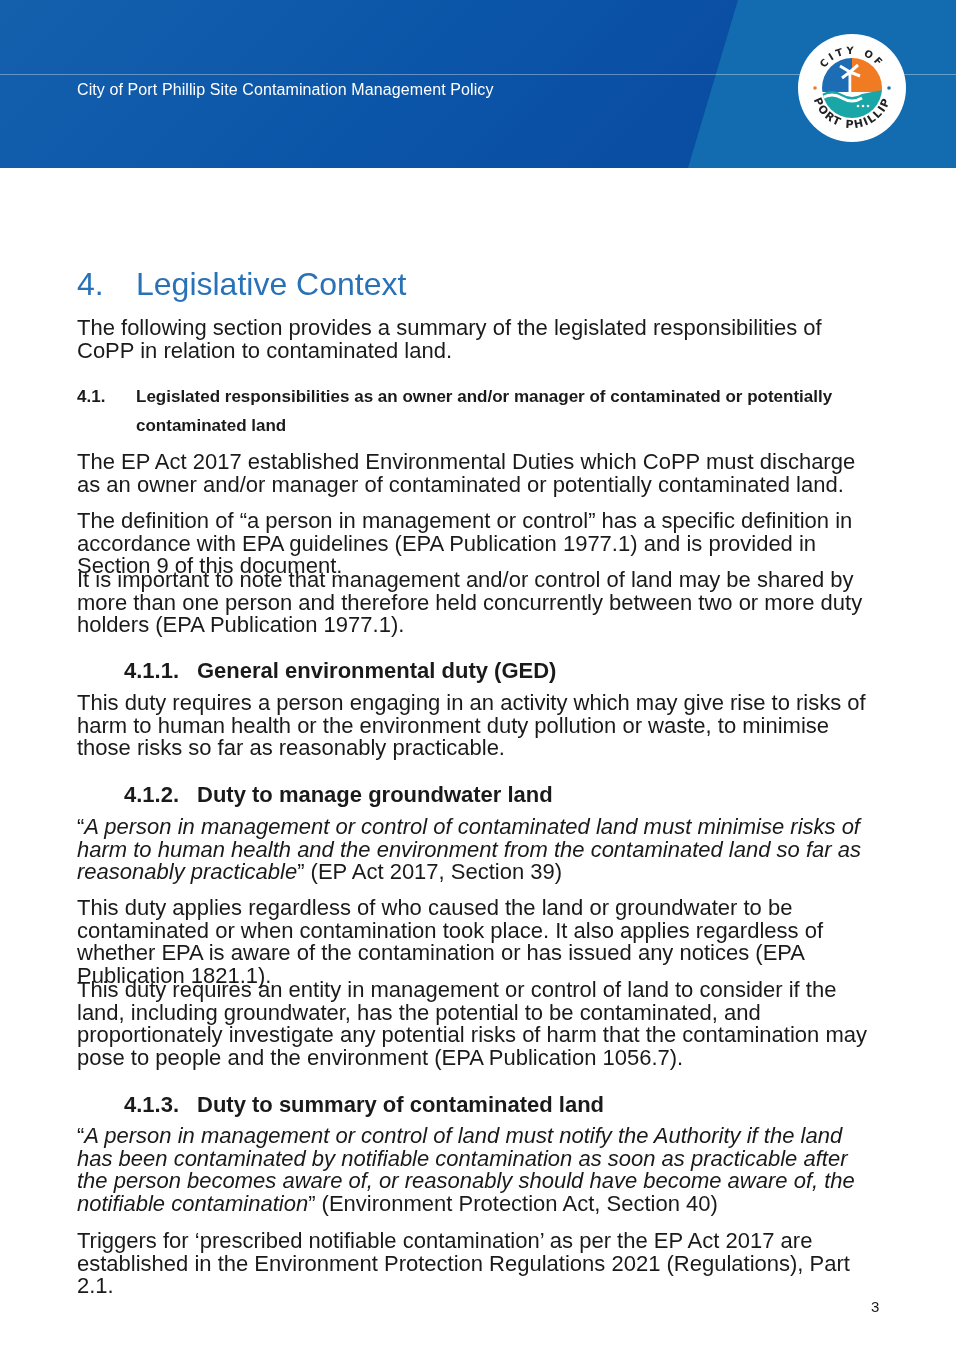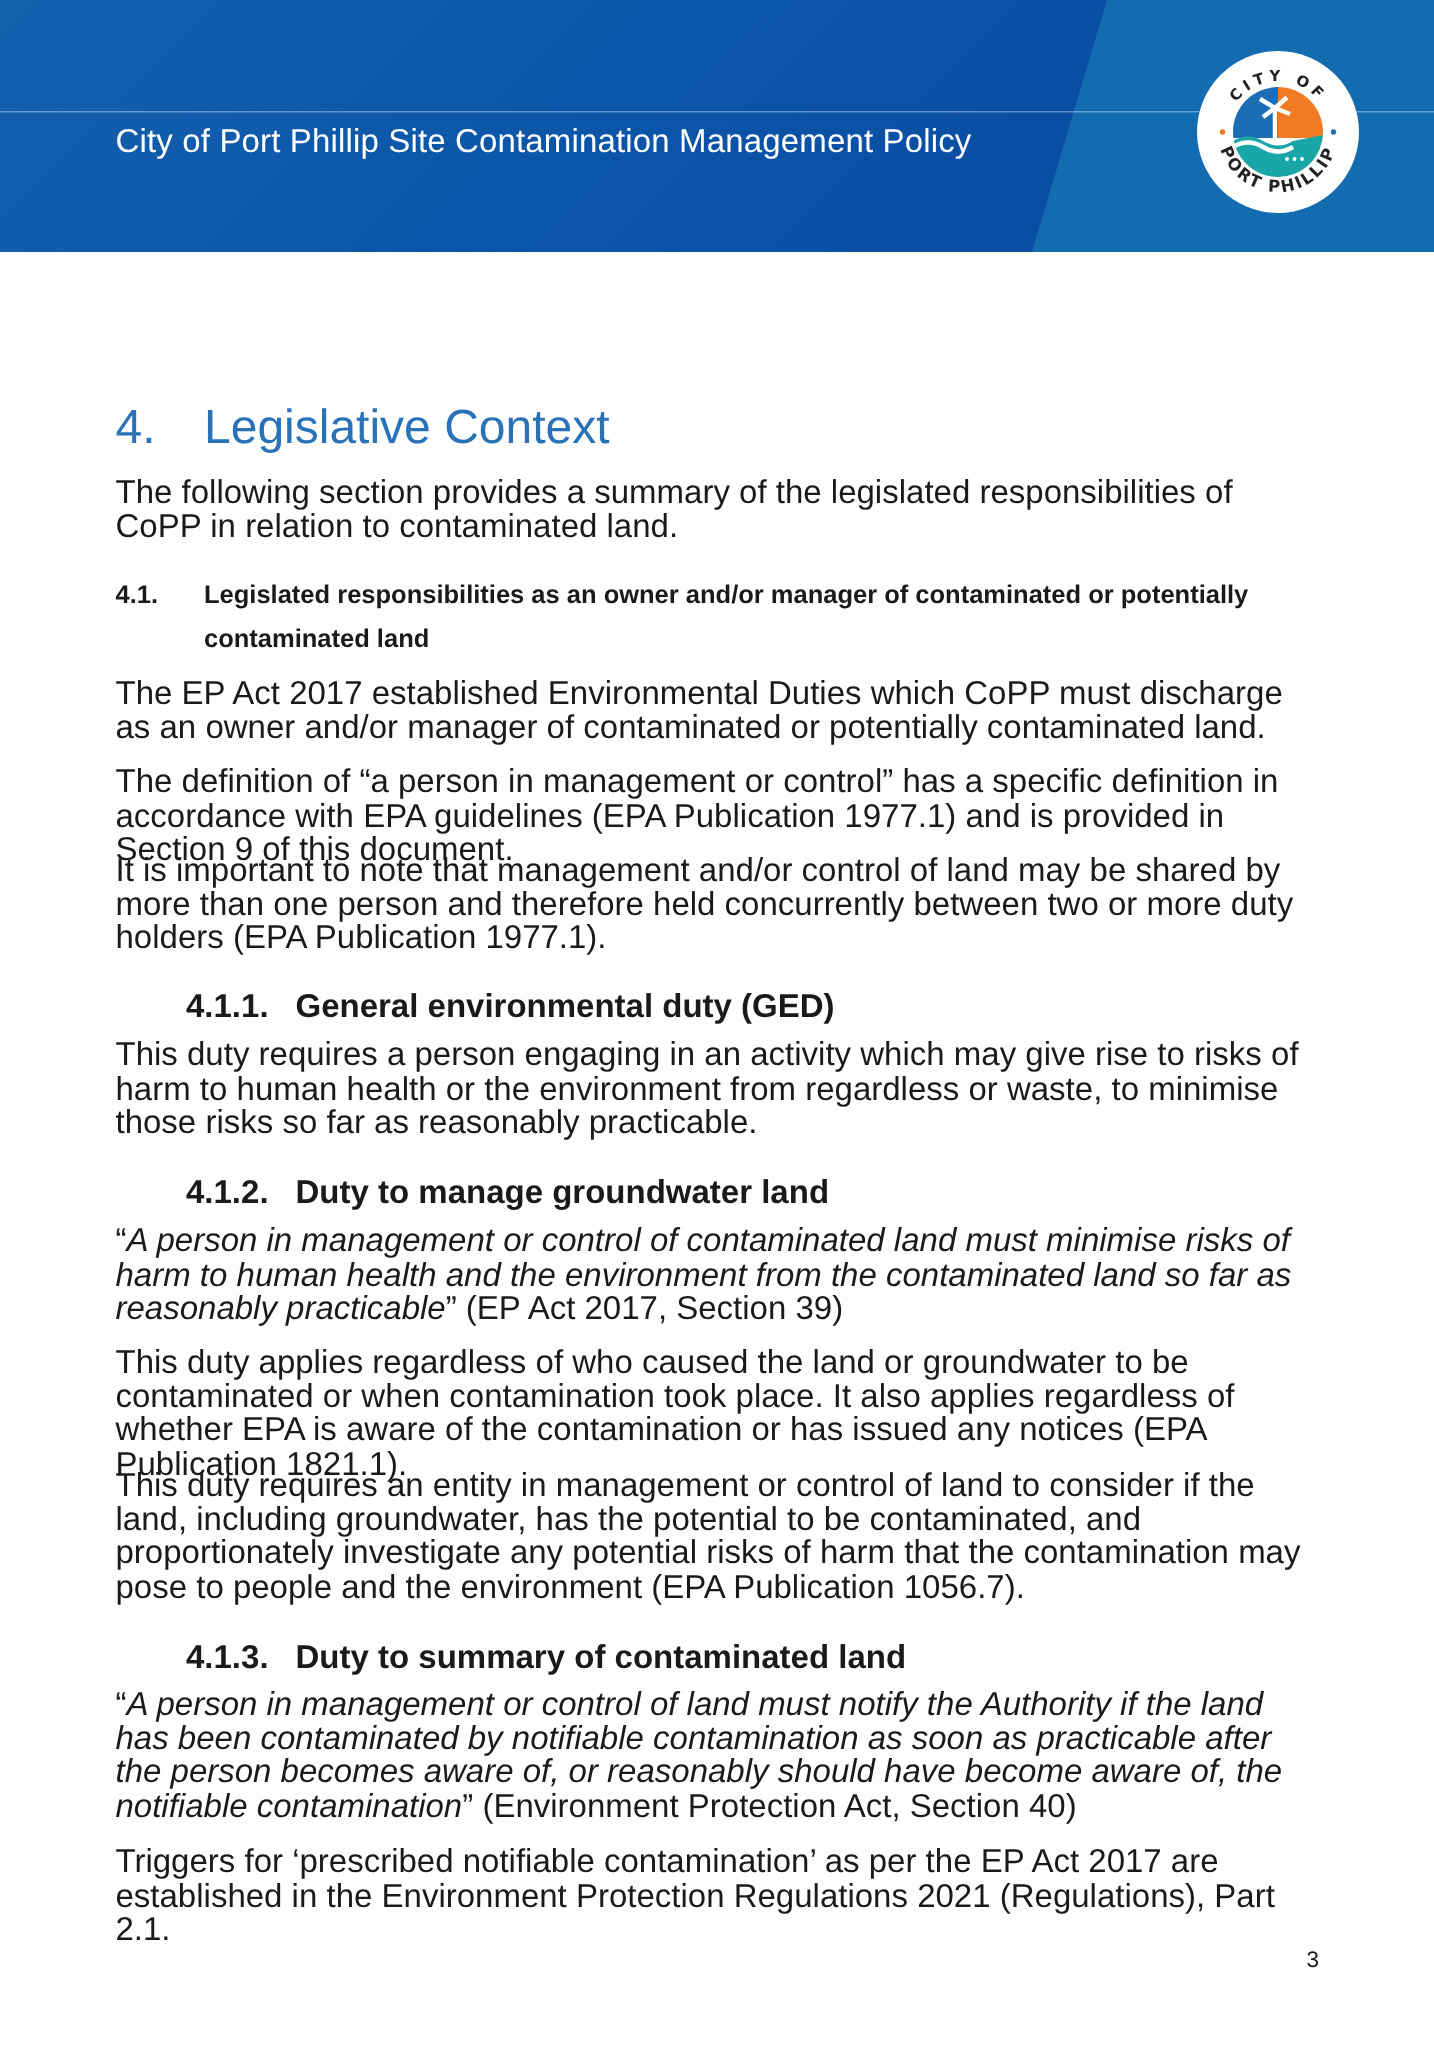--- a/index.html
+++ b/index.html
@@ -15,21 +15,21 @@
   .header .stripe {
     position: absolute; top: 0; left: 0; width: 956px; height: 168px;
     background: #136cb0;
     clip-path: polygon(738px 0, 956px 0, 956px 168px, 688px 168px);
   }
   .header .hline {
     position: absolute; left: 0; top: 74px; width: 956px; height: 1px;
     background: rgba(255,255,255,0.35);
   }
   .header .title {
-    position: absolute; left: 77px; top: 81px; color: #ffffff; font-size: 22px; letter-spacing: 0.1px;
+    position: absolute; left: 77px; top: 81px; color: #ffffff; font-size: 16px; letter-spacing: 0.1px;
   }
   .logo {
     position: absolute; left: 798px; top: 34px; width: 108px; height: 108px;
   }
   .h1 {
     position: absolute; left: 77px; top: 266px; font-size: 32px; color: #2a72b8; font-weight: normal;
     margin: 0; white-space: nowrap;
   }
   .h1 .num { display: inline-block; width: 59px; }
   .p {
@@ -93,21 +93,21 @@
 <h2 class="h2" style="top:382px">
   <span class="num">4.1.</span>
   <span class="txt">Legislated responsibilities as an owner and/or manager of contaminated or potentially contaminated land</span>
 </h2>
 
 <p class="p" style="top:451px">The EP Act 2017 established Environmental Duties which CoPP must discharge as an owner and/or manager of contaminated or potentially contaminated land.</p>
 <p class="p" style="top:510px">The definition of “a person in management or control” has a specific definition in accordance with EPA guidelines (EPA Publication 1977.1) and is provided in Section 9 of this document.</p>
 <p class="p" style="top:569px">It is important to note that management and/or control of land may be shared by more than one person and therefore held concurrently between two or more duty holders (EPA Publication 1977.1).</p>
 
 <h3 class="h3" style="top:658px"><span class="num">4.1.1.</span><span>General environmental duty (GED)</span></h3>
-<p class="p" style="top:692px">This duty requires a person engaging in an activity which may give rise to risks of harm to human health or the environment from regardless or waste, to minimise those risks so far as reasonably practicable.</p>
+<p class="p" style="top:692px">This duty requires a person engaging in an activity which may give rise to risks of harm to human health or the environment duty pollution or waste, to minimise those risks so far as reasonably practicable.</p>
 
 <h3 class="h3" style="top:782px"><span class="num">4.1.2.</span><span>Duty to manage groundwater land</span></h3>
 <p class="p" style="top:816px"><span>“</span><span class="it">A person in management or control of contaminated land must minimise risks of harm to human health and the environment from the contaminated land so far as reasonably practicable</span><span>” (EP Act 2017, Section 39)</span></p>
 <p class="p" style="top:897px">This duty applies regardless of who caused the land or groundwater to be contaminated or when contamination took place. It also applies regardless of whether EPA is aware of the contamination or has issued any notices (EPA Publication 1821.1).</p>
 <p class="p" style="top:979px">This duty requires an entity in management or control of land to consider if the land, including groundwater, has the potential to be contaminated, and proportionately investigate any potential risks of harm that the contamination may pose to people and the environment (EPA Publication 1056.7).</p>
 
 <h3 class="h3" style="top:1092px"><span class="num">4.1.3.</span><span>Duty to summary of contaminated land</span></h3>
 <p class="p" style="top:1125px"><span>“</span><span class="it">A person in management or control of land must notify the Authority if the land has been contaminated by notifiable contamination as soon as practicable after the person becomes aware of, or reasonably should have become aware of, the notifiable contamination</span><span>” (Environment Protection Act, Section 40)</span></p>
 <p class="p" style="top:1230px">Triggers for ‘prescribed notifiable contamination’ as per the EP Act 2017 are established in the Environment Protection Regulations 2021 (Regulations), Part 2.1.</p>
 

